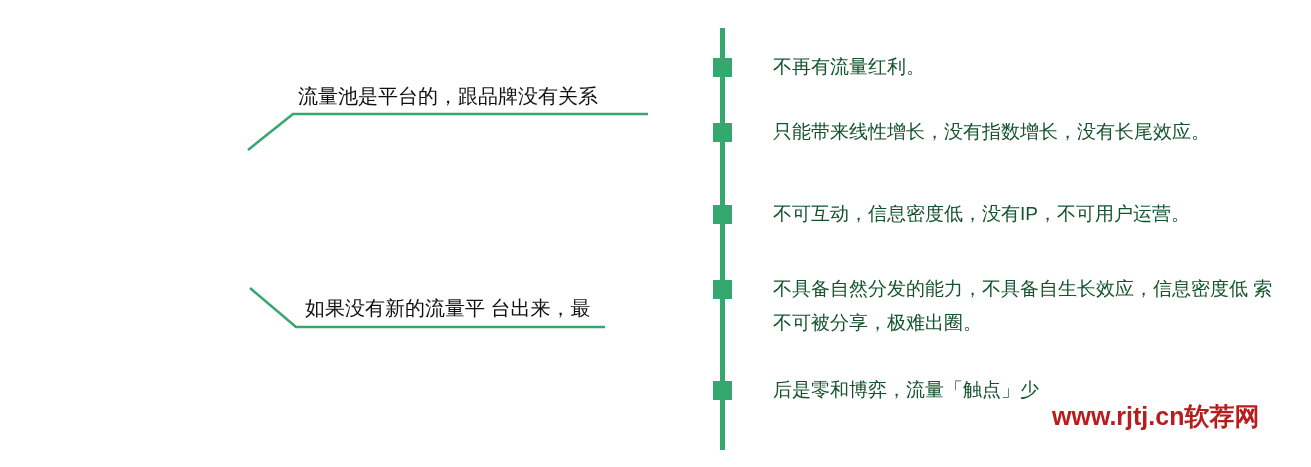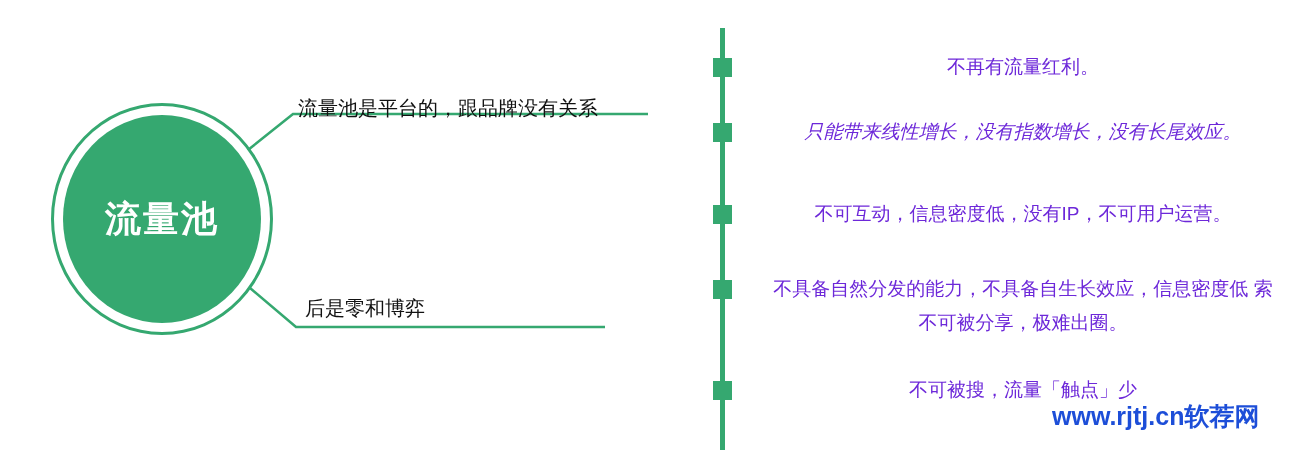--- a/index.html
+++ b/index.html
@@ -71,21 +71,20 @@
   .branch {
     position: absolute;
     font-size: 20px;
     line-height: 36px;
     white-space: nowrap;
     color: #111111;
   }
   #branch-0 {
     left: 298px;
     top: 78px;
-    margin-top: 12px;
   }
   #branch-1 {
     left: 305px;
     top: 290px;
     white-space: normal;
     width: 340px;
   }
 
   
   #right-panel {
@@ -116,89 +115,83 @@
     width: 19px;
     height: 19px;
     background: #35a870;
   }
 
   .timeline-text {
     position: absolute;
     left: 73px;
     font-size: 19px;
     line-height: 34px;
-    color: #6d28d9;
+    color: #14532d;
     width: 500px;
-    text-align: center;
   }
 
   
   #watermark {
     position: absolute;
     left: 1052px;
     top: 400px;
     font-size: 25px;
     font-weight: bold;
-    color: #1d4ed8;
+    color: #b91c1c;
     letter-spacing: 0px;
     white-space: nowrap;
   }
 </style>
 </head>
 <body>
 
 <div id="left-panel">
 
   <svg id="connectors-svg" viewBox="0 0 700 467" preserveAspectRatio="none">
 
     <path d="M 248 150 L 293 114 L 648 114" fill="none" stroke="#35a870" stroke-width="2.6"></path>
 
     <path d="M 250 288 L 296 327 L 605 327" fill="none" stroke="#35a870" stroke-width="2.6"></path>
   </svg>
 
-  <div id="central-node">
-    <div id="central-node-fill">
-      <span id="central-node-label">流量池</span>
-    </div>
-  </div>
 
   <div class="branch" id="branch-0">
     <span>流量池是平台的，跟品牌没有关系</span>
   </div>
 
   <div class="branch" id="branch-1">
-    <div>后是零和博弈</div>
+    <div>如果没有新的流量平 台出来，最</div>
   </div>
 
 </div>
 
 <div id="right-panel">
 
   <div id="timeline-axis"></div>
 
   <div class="timeline-item" style="top:0;">
     <div class="timeline-marker" style="top:58px;"></div>
     <div class="timeline-text" style="top:50px;">不再有流量红利。</div>
   </div>
 
   <div class="timeline-item" style="top:0;">
     <div class="timeline-marker" style="top:123px;"></div>
-    <div class="timeline-text" style="top:115px;font-style:italic;">只能带来线性增长，没有指数增长，没有长尾效应。</div>
+    <div class="timeline-text" style="top:115px;">只能带来线性增长，没有指数增长，没有长尾效应。</div>
   </div>
 
   <div class="timeline-item" style="top:0;">
     <div class="timeline-marker" style="top:205px;"></div>
     <div class="timeline-text" style="top:197px;">不可互动，信息密度低，没有IP，不可用户运营。</div>
   </div>
 
   <div class="timeline-item" style="top:0;">
     <div class="timeline-marker" style="top:280px;"></div>
     <div class="timeline-text" style="top:272px;">不具备自然分发的能力，不具备自生长效应，信息密度低 索不可被分享，极难出圈。</div>
   </div>
 
   <div class="timeline-item" style="top:0;">
     <div class="timeline-marker" style="top:381px;"></div>
-    <div class="timeline-text" style="top:373px;">不可被搜，流量「触点」少</div>
+    <div class="timeline-text" style="top:373px;">后是零和博弈，流量「触点」少</div>
   </div>
 
 </div>
 
 <div id="watermark">www.rjtj.cn软荐网</div>
 
 </body></html>

